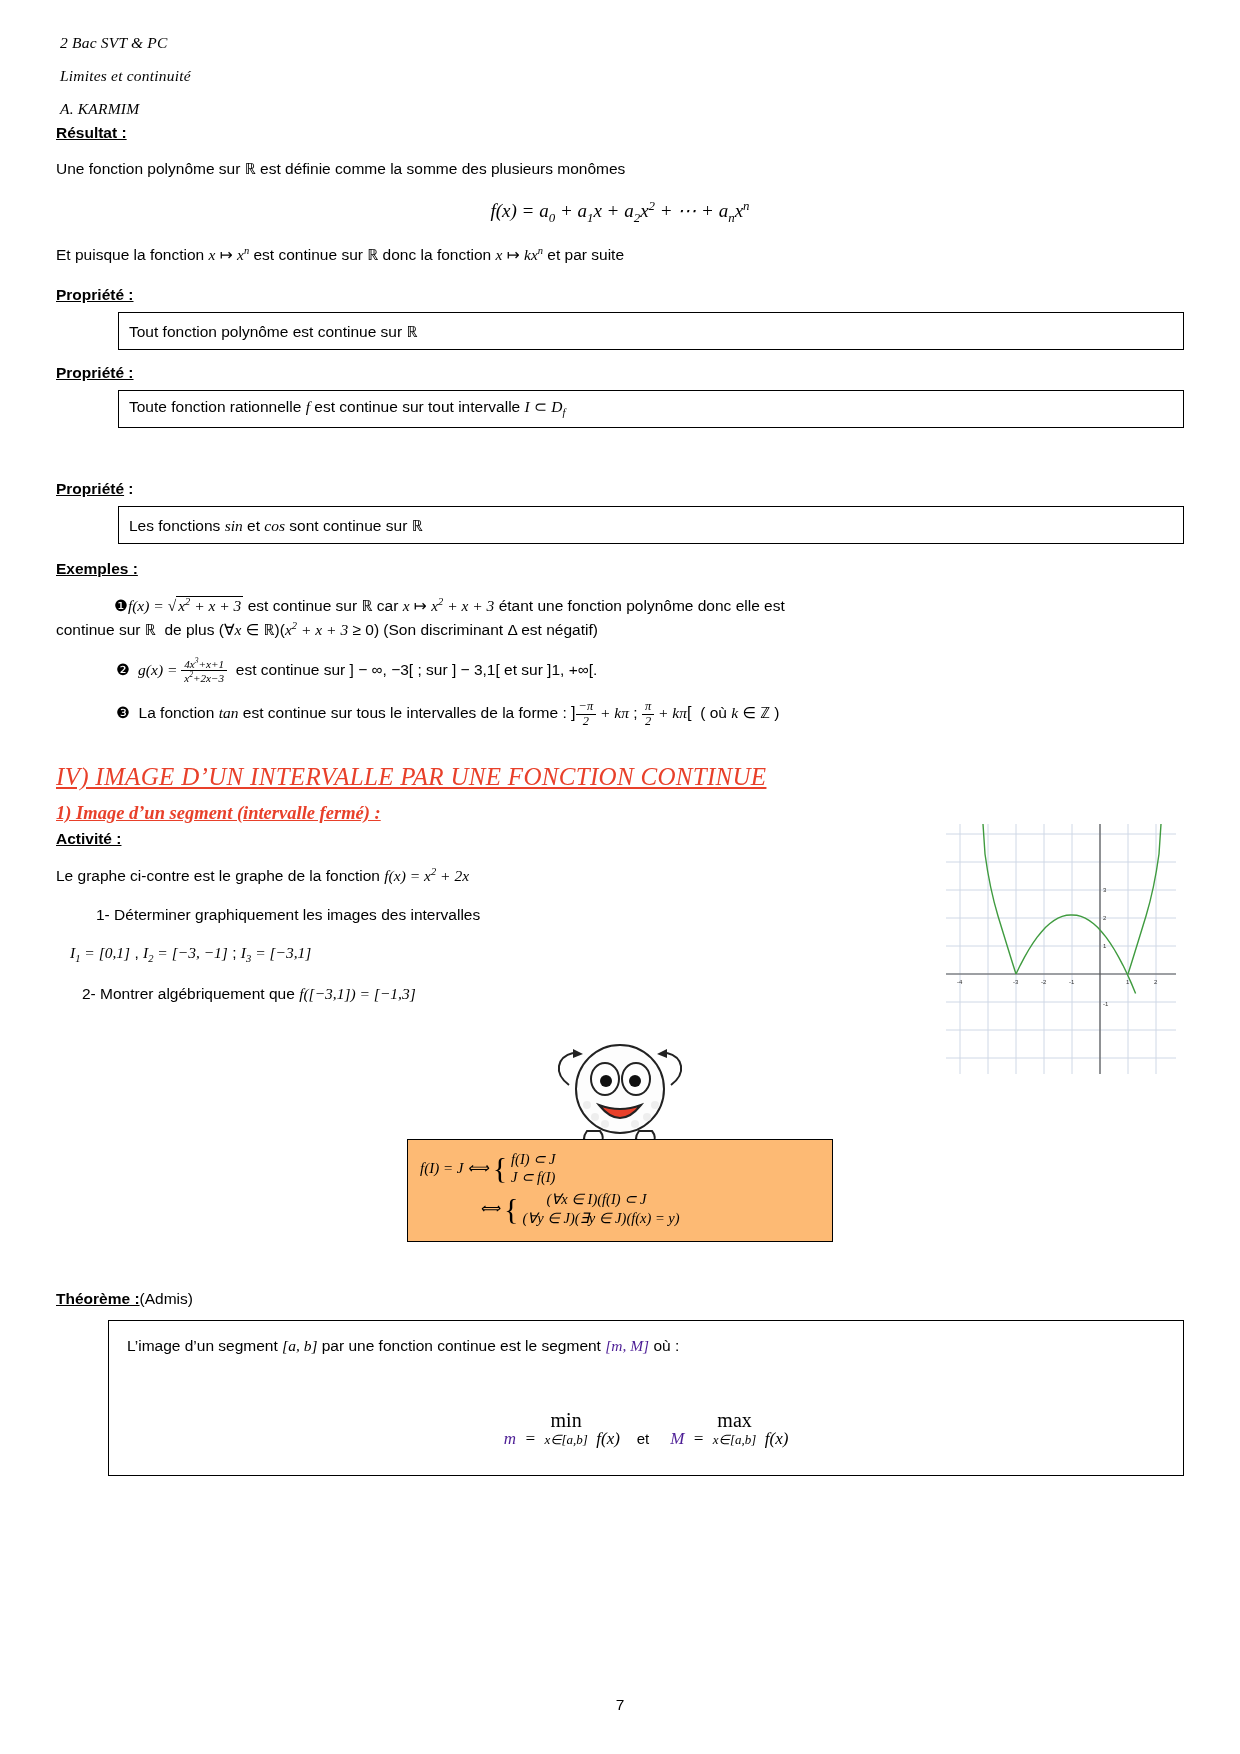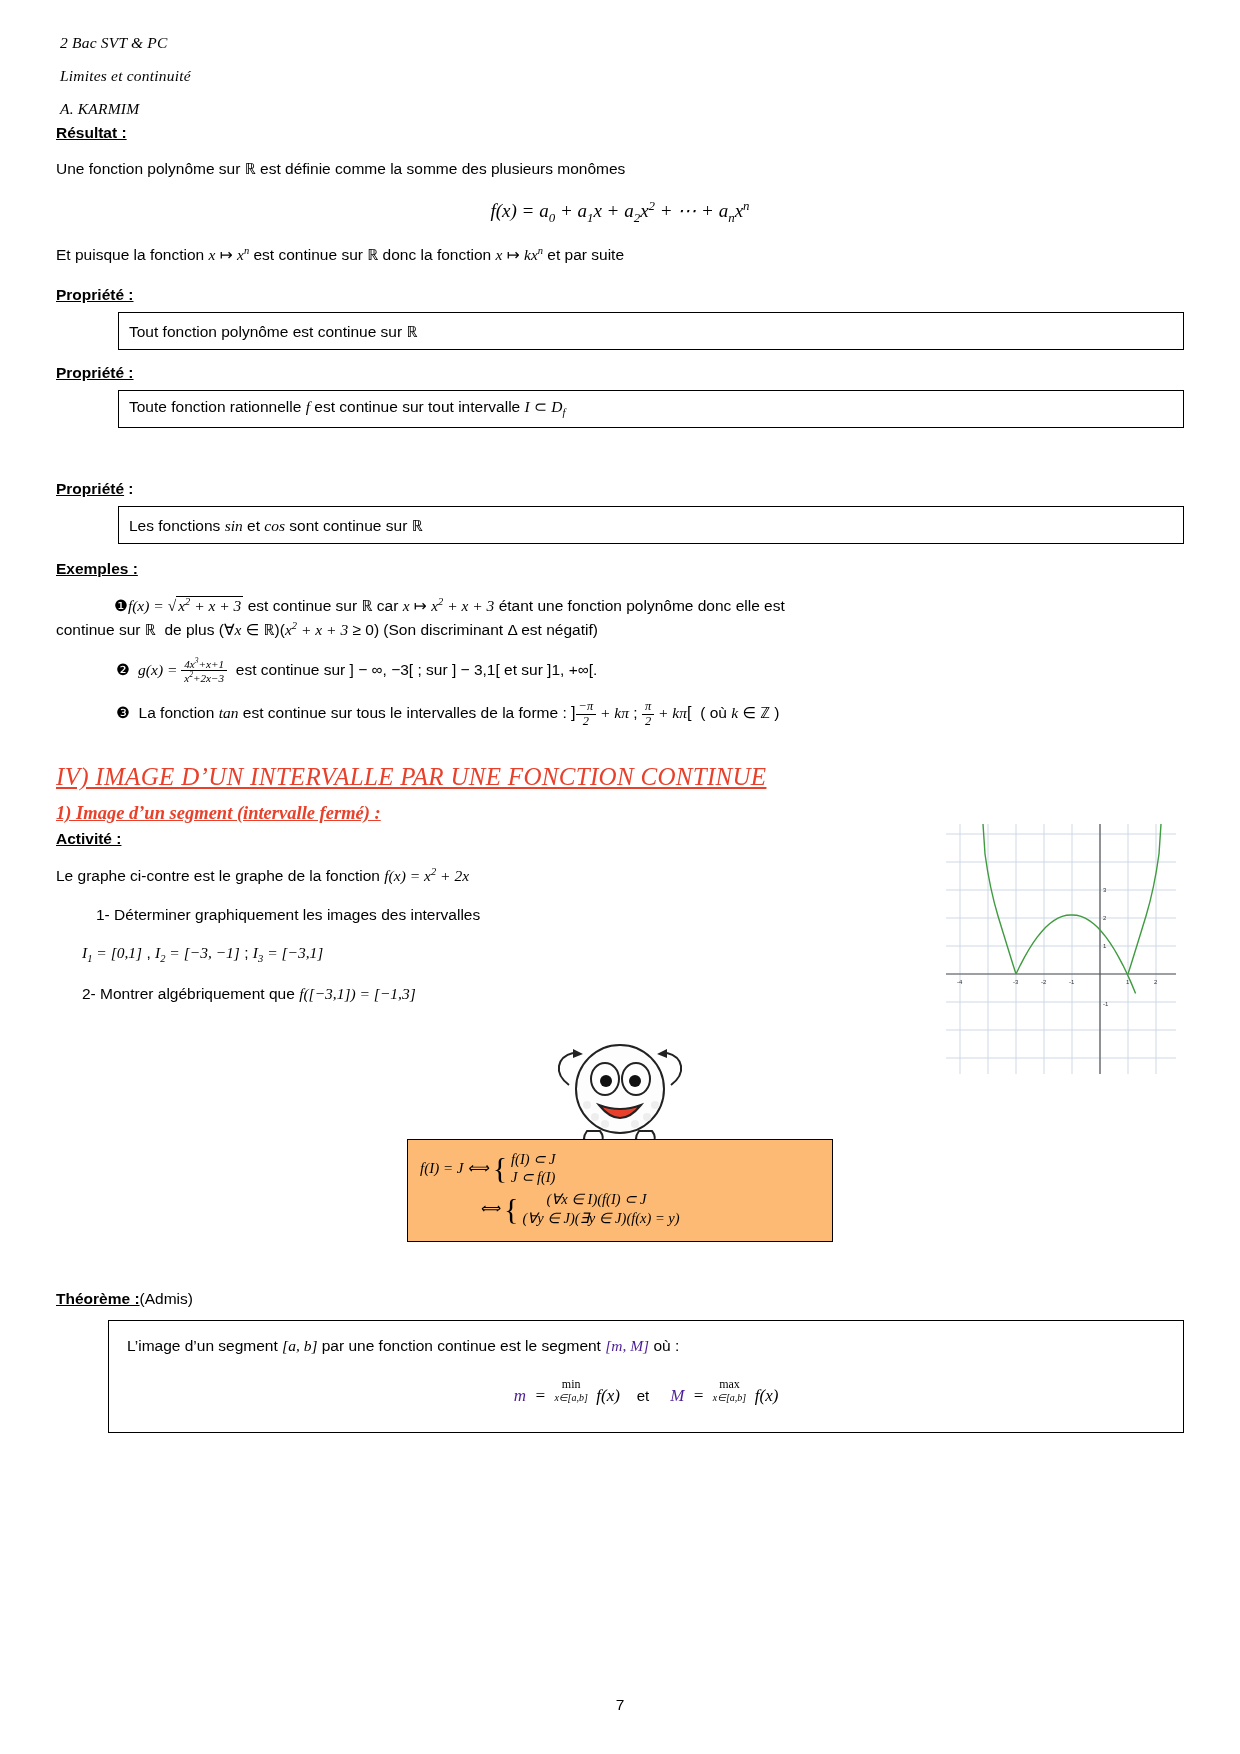--- a/index.html
+++ b/index.html
@@ -113,22 +113,22 @@
 
   .theorem-box {
     border:1px solid #000;
     margin:12px 0 0 52px;
     padding:16px 18px 26px 18px;
     font-size:15.5px;
   }
   .theorem-eq { text-align:center; margin-top:22px; font-size:17px; font-family:"Liberation Serif", serif; font-style:italic; }
   .red-t { color:#4c1d95; }
   .minmax { display:inline-block; text-align:center; font-family:"Liberation Serif", serif; font-style:normal; }
-  .minmax .op { display:block; font-size:12px; }
-  .minmax .lim { display:block; font-size:10px; font-style:italic; }
+  .minmax .op { display:block; font-size:20px;margin-top:32px; }
+  .minmax .lim { display:block; font-size:13px; font-style:italic; }
 
   .pagenum {
     position:absolute; left:0; right:0; bottom:40px; text-align:center;
     font-size:15.5px;
   }
 </style>
 </head>
 <body>
 
 <div class="page">
@@ -250,21 +250,21 @@
           <path d="M 70,150 L 65.8,159.4 L 61.6,169.5 L 57.4,180.2 L 53.2,191.6" fill="none" stroke="#3f9b3f" stroke-width="1.4" opacity="0"></path>
           <path d="M 70,150 C 66,138 60,118 52,92 C 46,72 42,52 39,30 L 37,0" fill="none" stroke="#3f9b3f" stroke-width="1.4"></path>
           <path d="M 182,150 C 186,138 192,118 200,92 C 206,72 210,52 213,30 L 215,0" fill="none" stroke="#3f9b3f" stroke-width="1.4"></path>
         </svg>
       </div>
 
       <p class="para">
         Le graphe ci-contre est le graphe de la fonction <span class="mi">f(x) = x<sup>2</sup> + 2x</span>
       </p>
       <p class="para" style="margin-left:40px">1- Déterminer graphiquement les images des intervalles</p>
-      <p class="para" style="margin-left:26px">
+      <p class="para" style="margin-left:14px">
         <span class="mi">I<sub>1</sub> = [0,1]</span> , <span class="mi">I<sub>2</sub> = [−3, −1]</span> ; <span class="mi">I<sub>3</sub> = [−3,1]</span>
       </p>
       <p class="para" style="margin-left:26px">
         2- Montrer algébriquement que <span class="mi">f([−3,1]) = [−1,3]</span>
       </p>
     </div>
 
 
     
     <div class="smiley-wrap">

